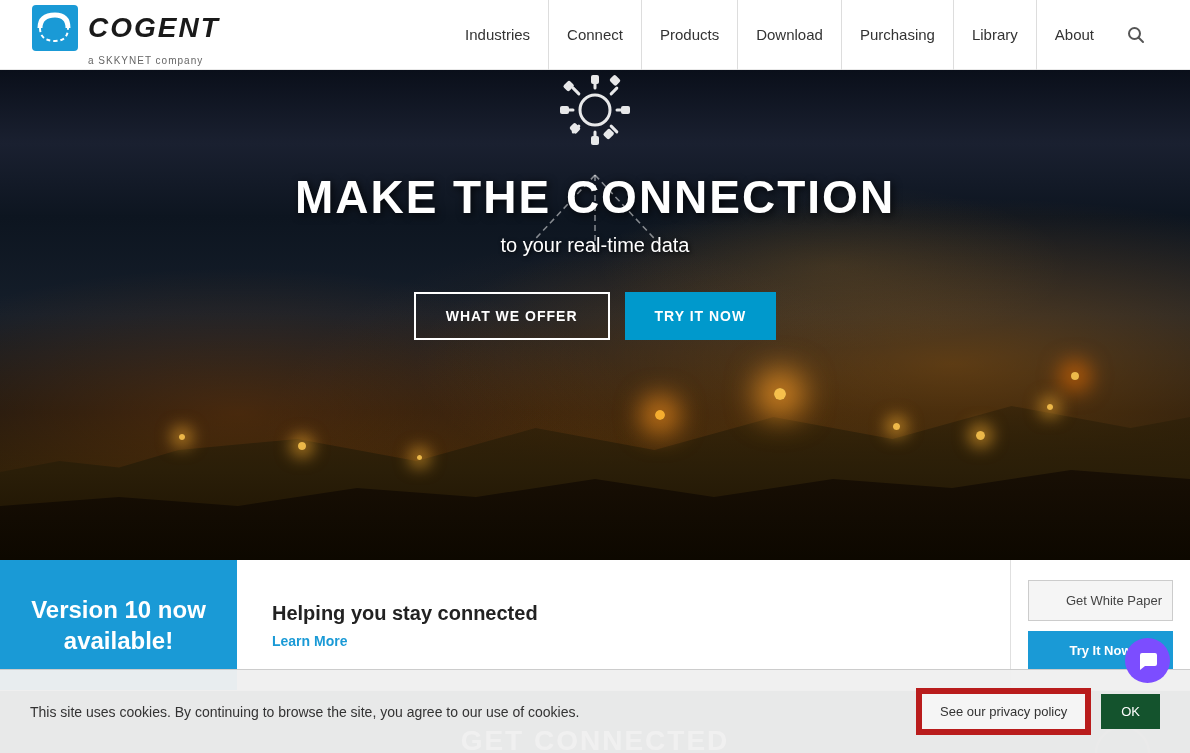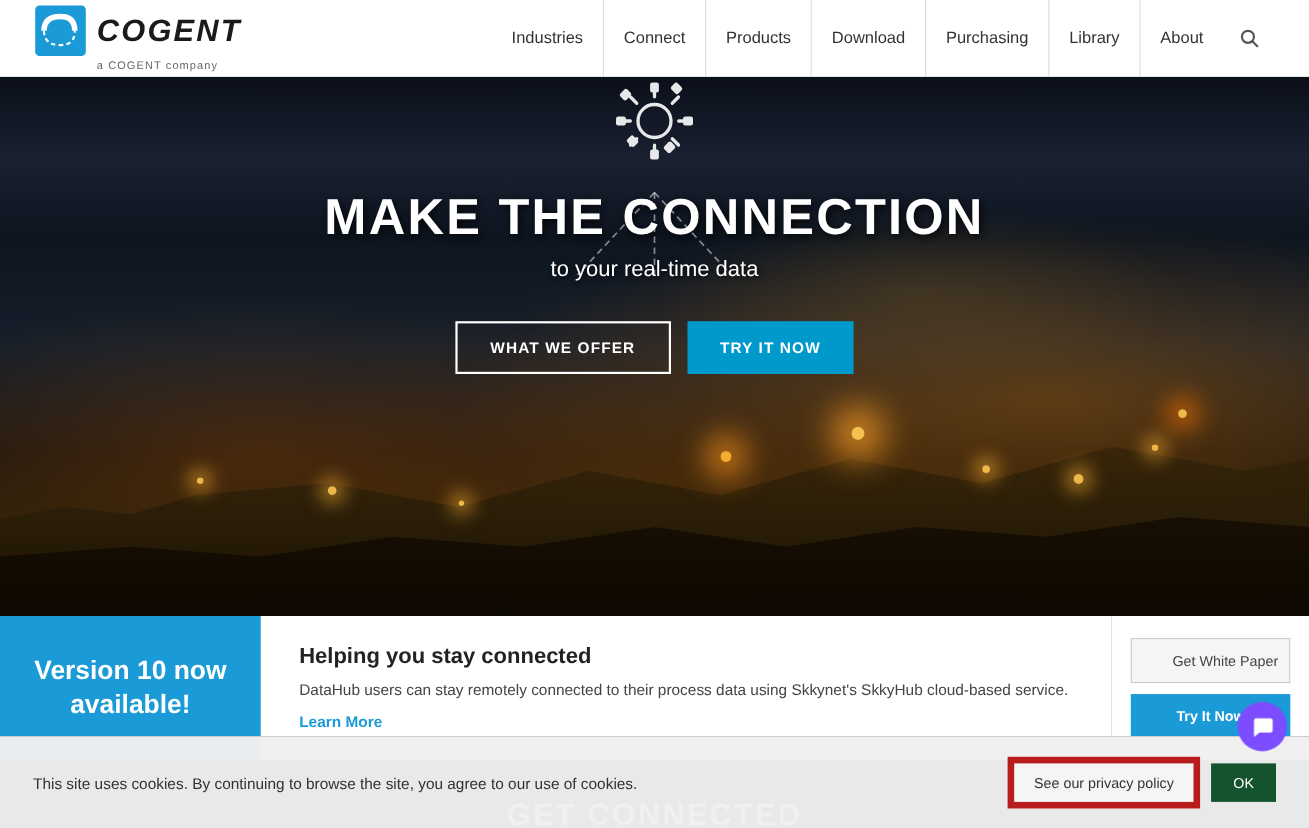--- a/index.html
+++ b/index.html
@@ -360,21 +360,21 @@
 <header class="header">
   <div class="logo-area">
     <div class="logo-main">
       <svg class="logo-icon" viewBox="0 0 50 50" fill="none" xmlns="http://www.w3.org/2000/svg">
         <rect x="2" y="2" width="46" height="46" rx="4" fill="#1a9ad6"></rect>
         <path d="M10 25 Q10 12 25 12 Q38 12 38 25" stroke="white" stroke-width="5" fill="none"></path>
         <path d="M10 25 Q10 38 25 38 Q38 38 38 25" stroke="white" stroke-width="2" fill="none" stroke-dasharray="4 3"></path>
       </svg>
       <span class="logo-text">COGENT</span>
     </div>
-    <span class="logo-subtitle">a COGENT company</span>
+    <span class="logo-subtitle">a SKKYNET company</span>
   </div>
   <nav class="nav">
     <a class="nav-item">Industries</a>
     <a class="nav-item">Connect</a>
     <a class="nav-item">Products</a>
     <a class="nav-item">Download</a>
     <a class="nav-item">Purchasing</a>
     <a class="nav-item">Library</a>
     <a class="nav-item">About</a>
     <div class="search-icon-btn">
@@ -435,21 +435,20 @@
     </div>
   </div>
 </section>
 
 <div class="content-section">
   <div class="version-box">
     <span class="version-text">Version 10 now available!</span>
   </div>
   <div class="middle-content">
     <h2 class="middle-title">Helping you stay connected</h2>
-    <p class="middle-desc">DataHub users can stay remotely connected to their process data using Skkynet's SkkyHub cloud-based service.</p>
     <a class="learn-more-link">Learn More</a>
   </div>
   <div class="right-actions">
     <button class="btn-white-paper">Get White Paper</button>
     <button class="btn-try-now">Try It Now</button>
   </div>
 </div>
 
 <div class="dark-section">
   <div class="get-connected">GET CONNECTED</div>

